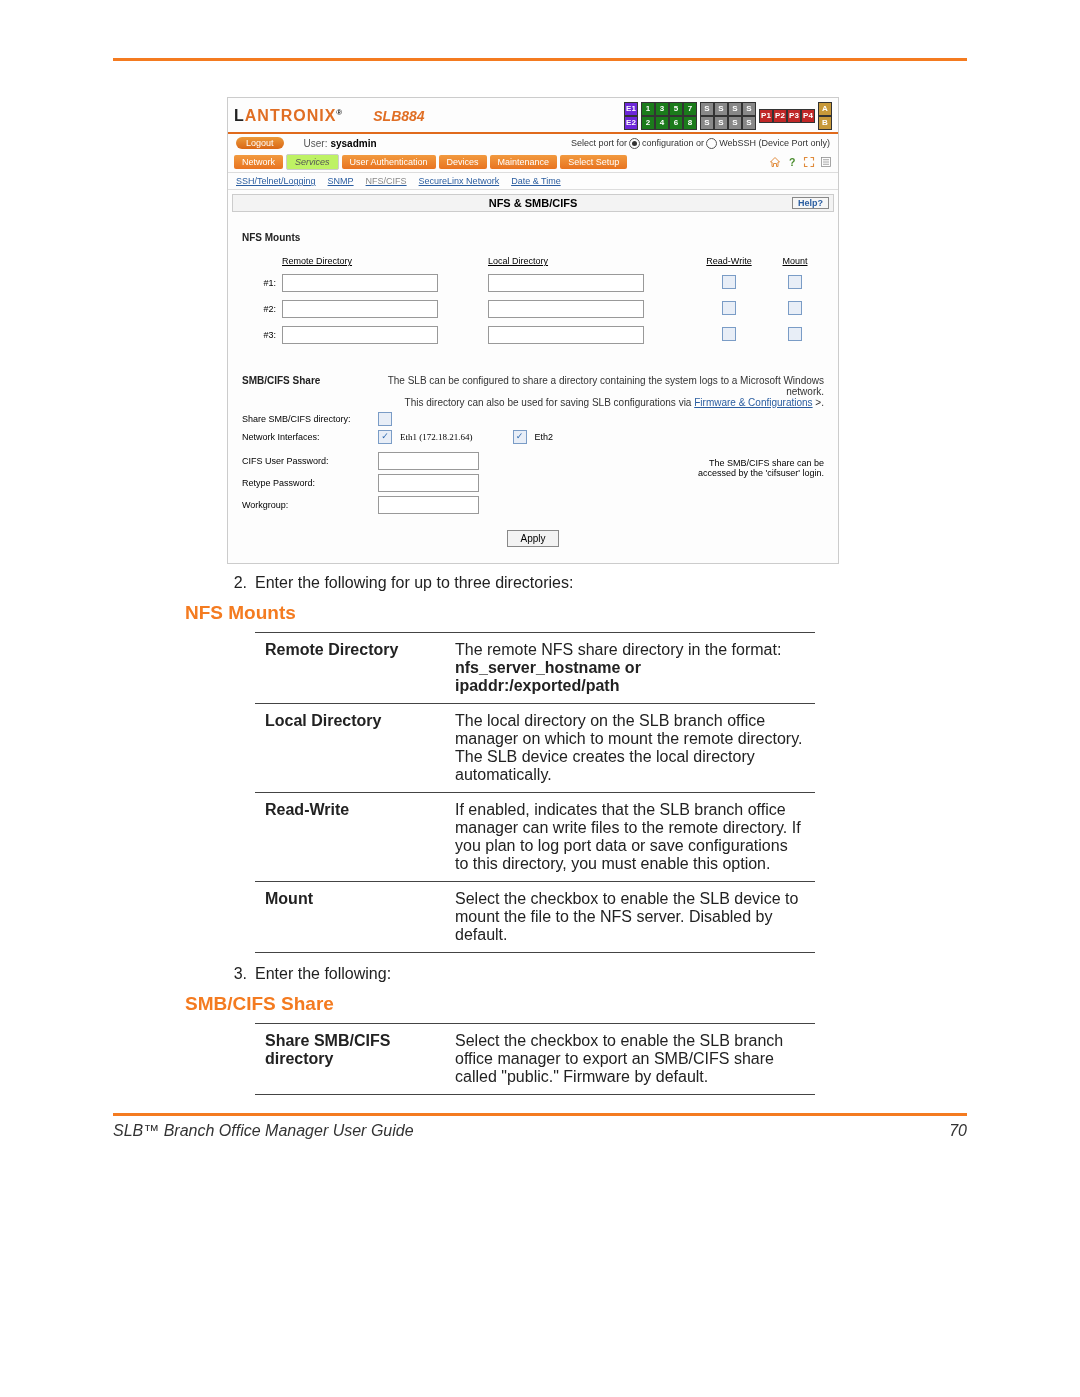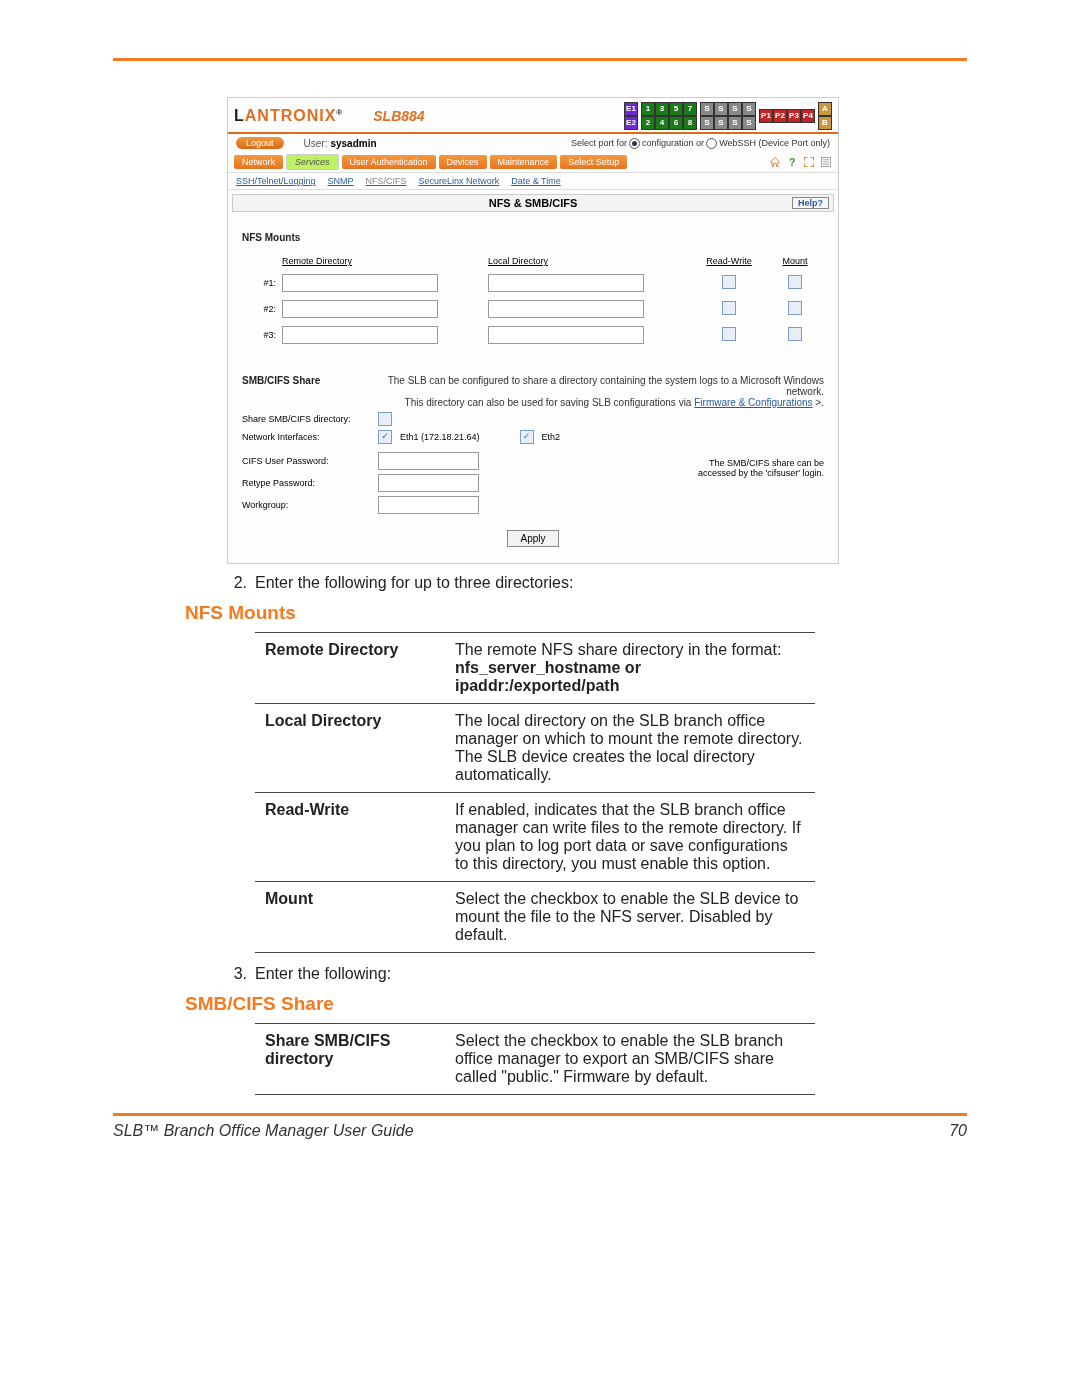--- a/index.html
+++ b/index.html
@@ -330,21 +330,21 @@
           </div>
         </div>
 
         <div class="form-row">
           <span class="lbl">Share SMB/CIFS directory:</span>
           <span class="chk"></span>
         </div>
         <div class="form-row">
           <span class="lbl">Network Interfaces:</span>
           <span class="chk on"></span>
-          <span style="margin:0 40px 0 8px;">Eth1 (172.18.21.64)</span>
+          <span style="margin:0 40px 0 8px;font-family:Liberation Serif, serif;">Eth1 (172.18.21.64)</span>
           <span class="chk on"></span>
           <span style="margin-left:8px;">Eth2</span>
         </div>
 
         <div style="display:flex;">
           <div style="flex:0 0 auto;">
             <div class="form-row">
               <span class="lbl">CIFS User Password:</span>
               <input type="password" style="">
             </div>

